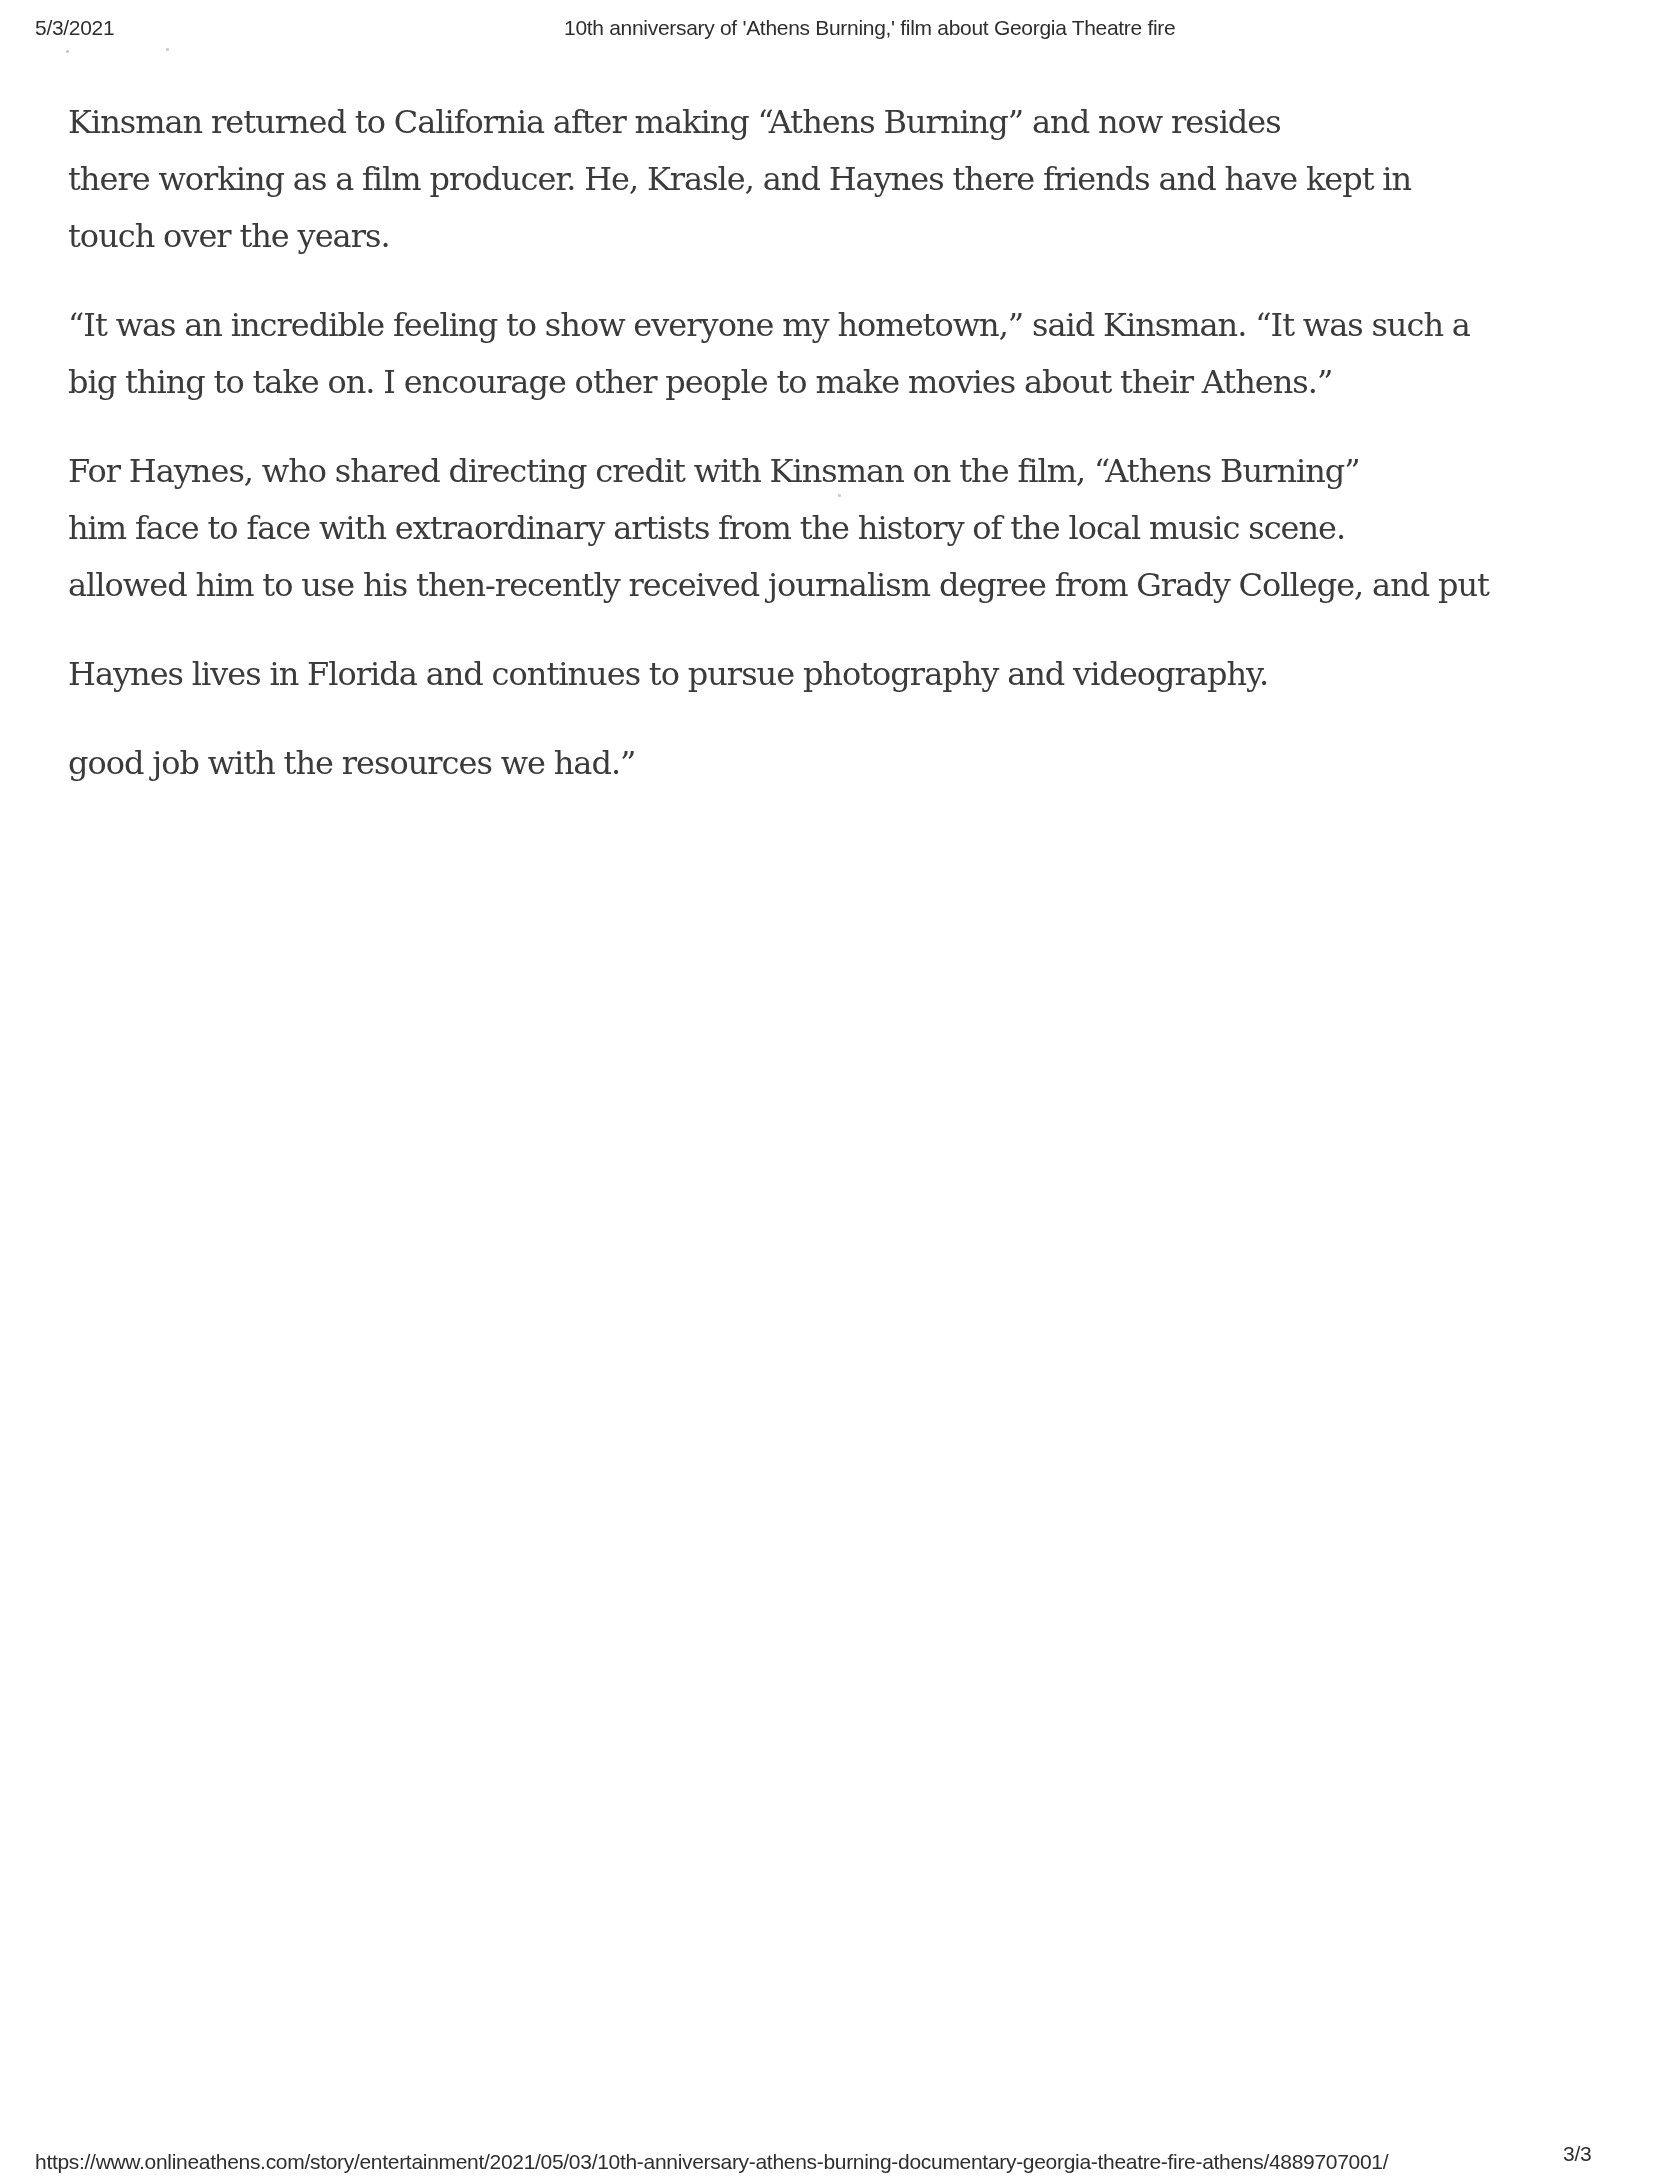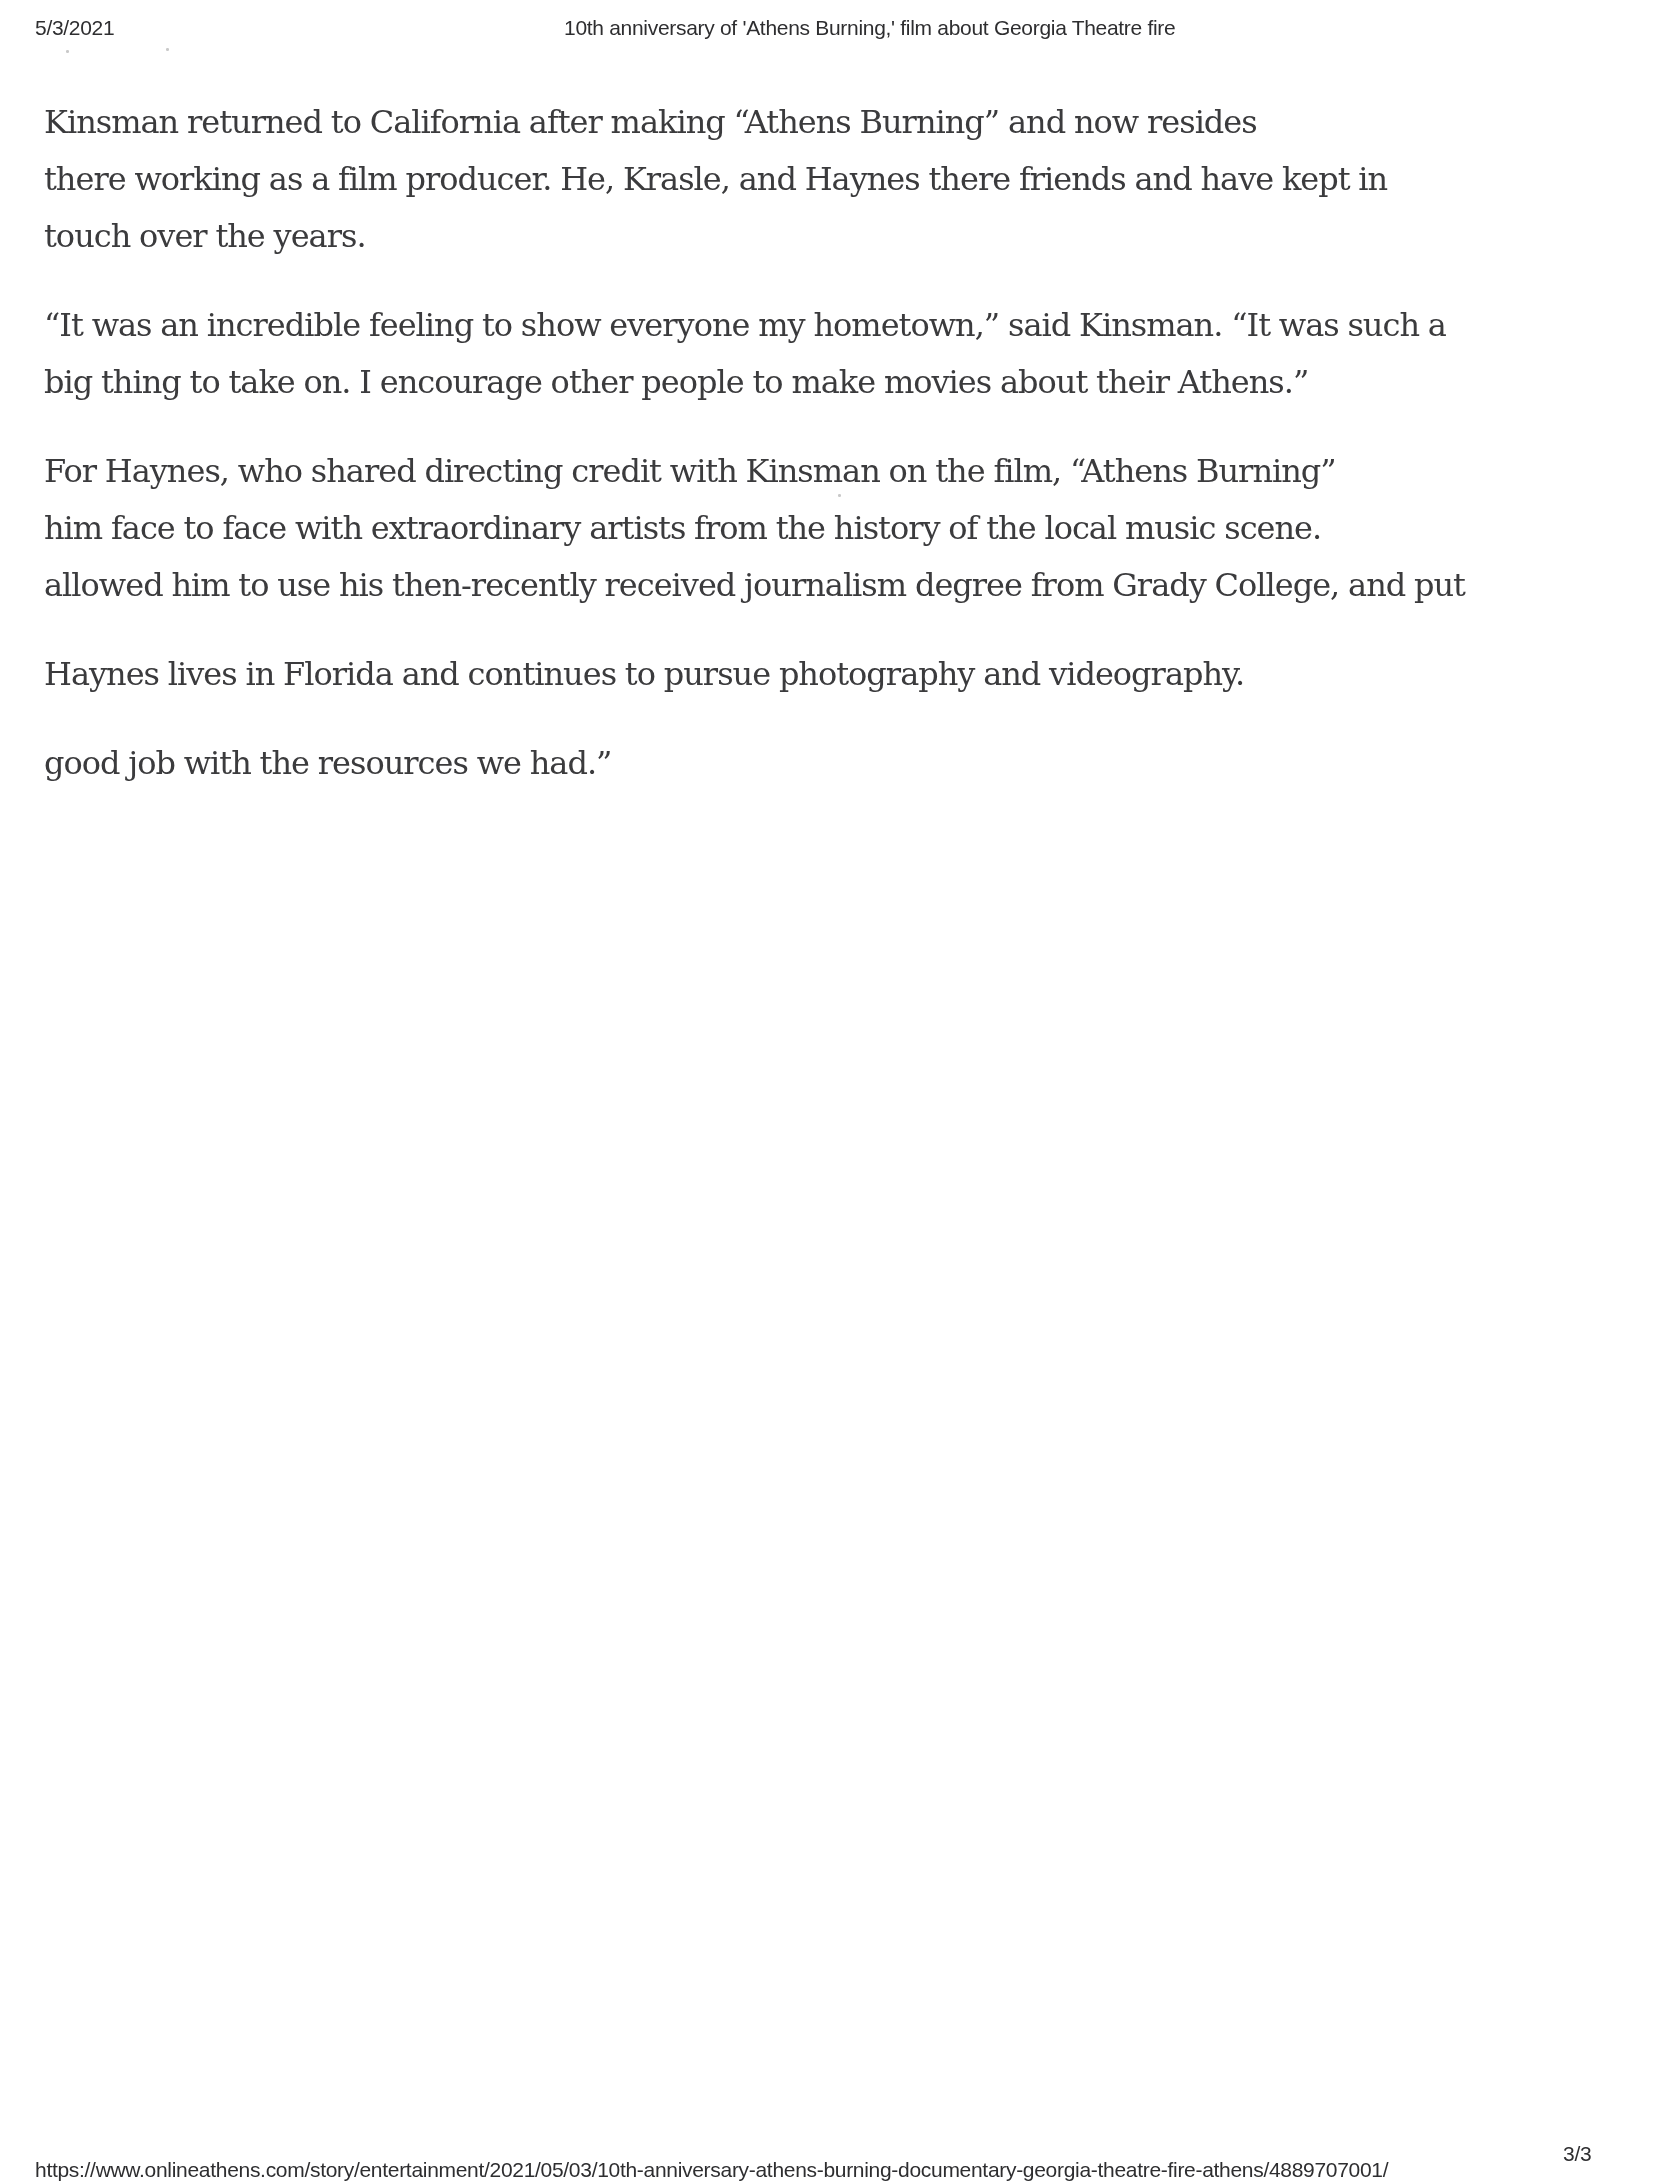--- a/index.html
+++ b/index.html
@@ -25,37 +25,37 @@
     }
     .print-header { top: 15.7px; height: 28px; }
     .print-footer { top: 2142px; height: 28px; }
     .hdr-date { position: absolute; left: 35px; top: 0; }
     .hdr-title {
       position: absolute;
       left: 564px;
       top: 0;
       white-space: nowrap;
     }
-    .ftr-url { position: absolute; left: 35px; top: 16px; white-space: nowrap; }
+    .ftr-url { position: absolute; left: 35px; top: 8px; white-space: nowrap; }
     .ftr-page { position: absolute; left: 1563px; top: 0; text-align: right; }
 
     .article {
       position: absolute;
       left: 44px;
       top: 94px;
       width: 1590px;
       font-family: "DejaVu Serif", "Liberation Serif", serif;
       font-size: 32px;
       line-height: 57px;
       color: #3b3b3d;
       letter-spacing: -1px;
       word-spacing: -0.4px;
     }
     .para { margin: 0 0 32px 0; }
-    .line { display: block; white-space: nowrap; height: 57px; }
+    .line { display: block; white-space: nowrap; height: 57px; margin-left: 24px; }
     .specks {
       position: absolute;
       left: 0; top: 0;
       width: 1677px; height: 2184px;
       pointer-events: none;
     }
     .speck {
       position: absolute;
       width: 2.6px; height: 2.6px;
       background: #c9c9c9;

